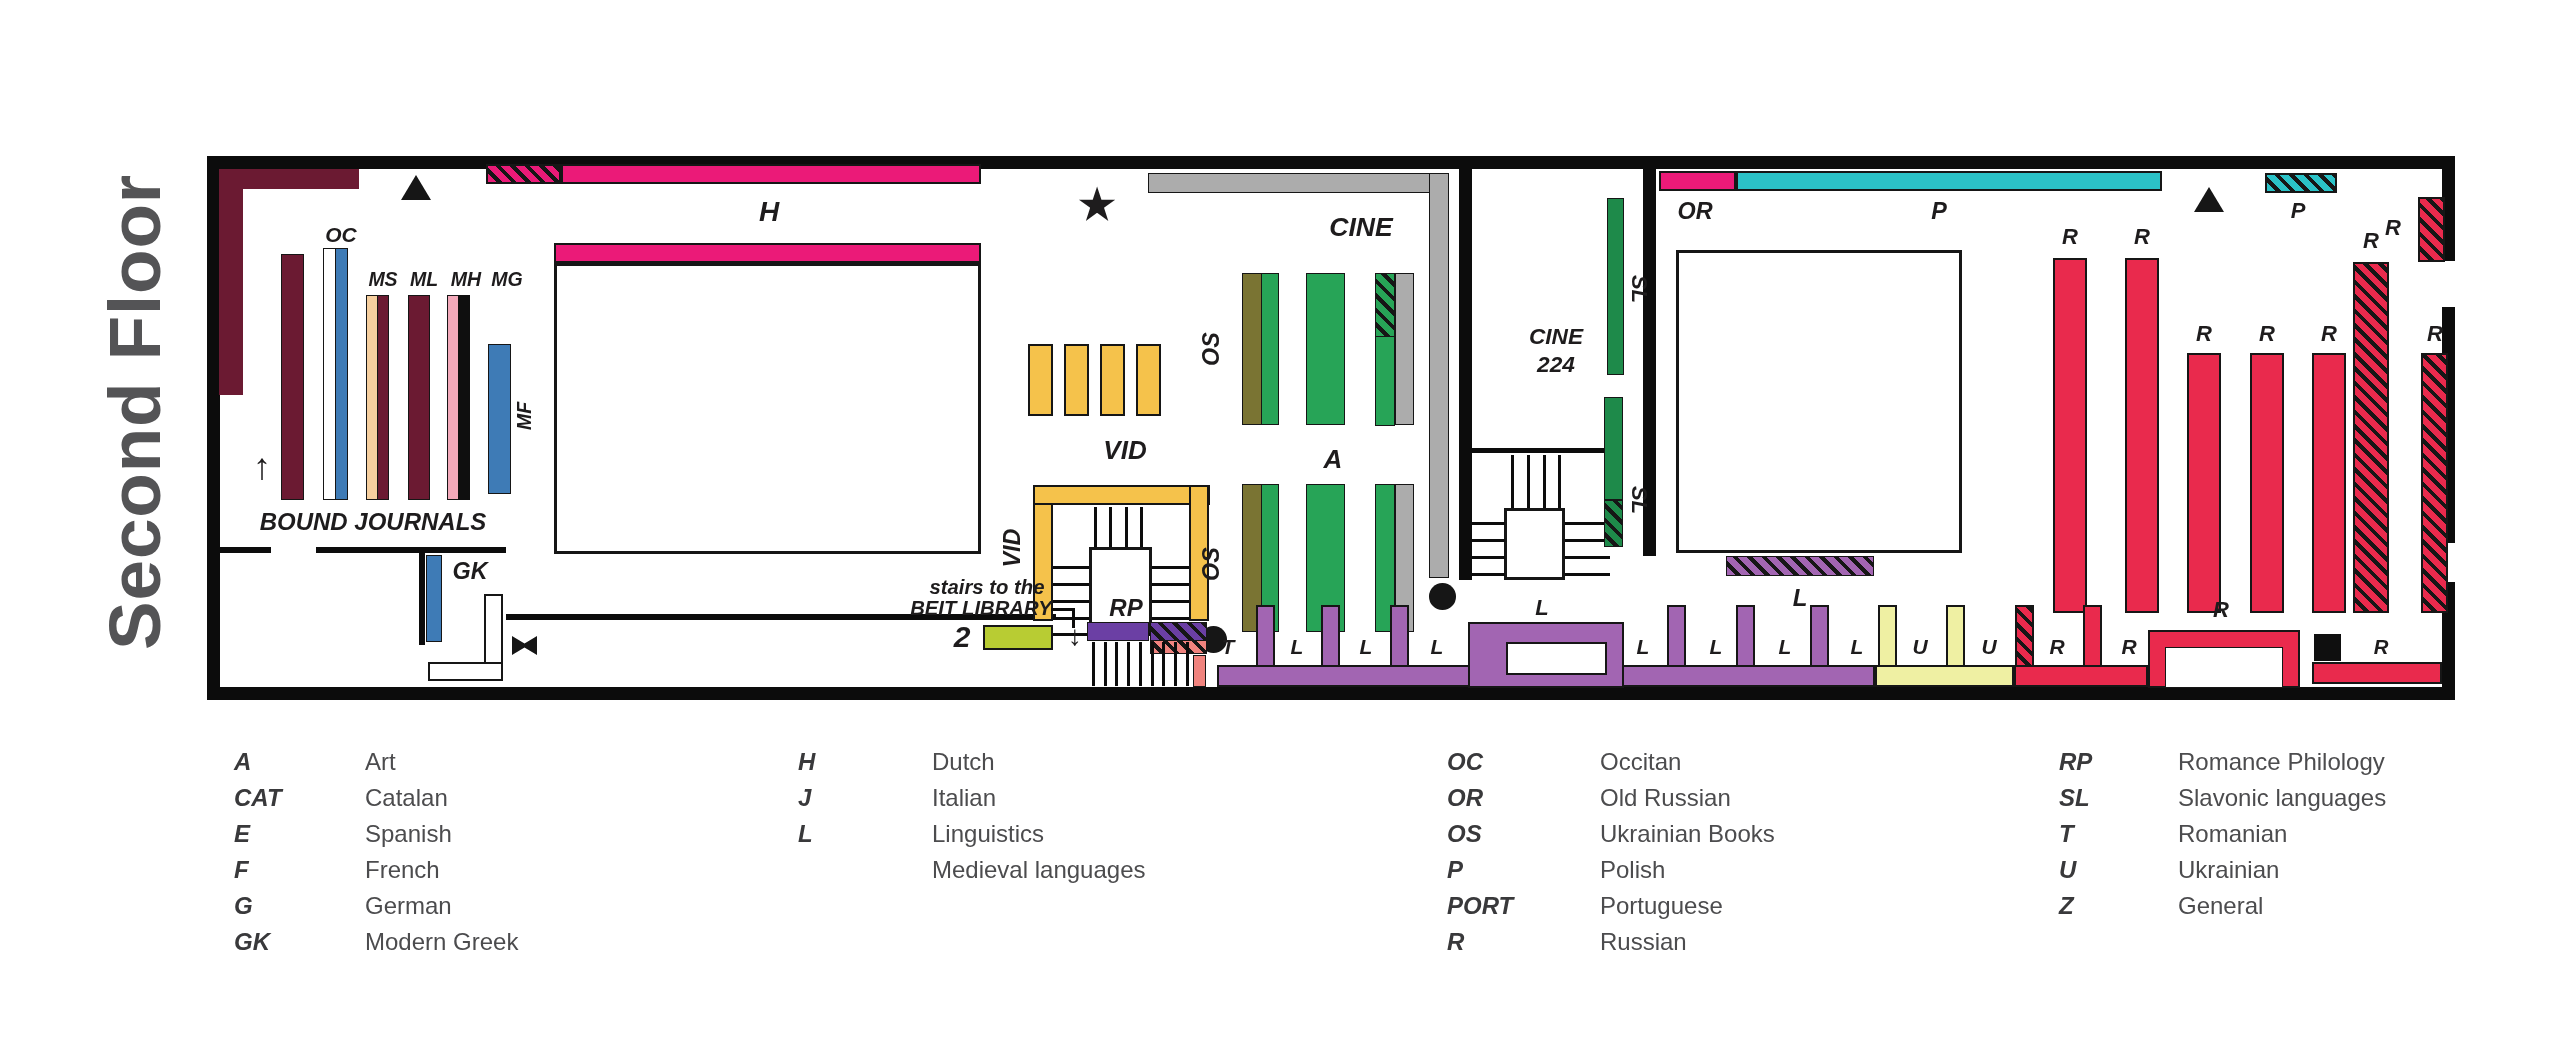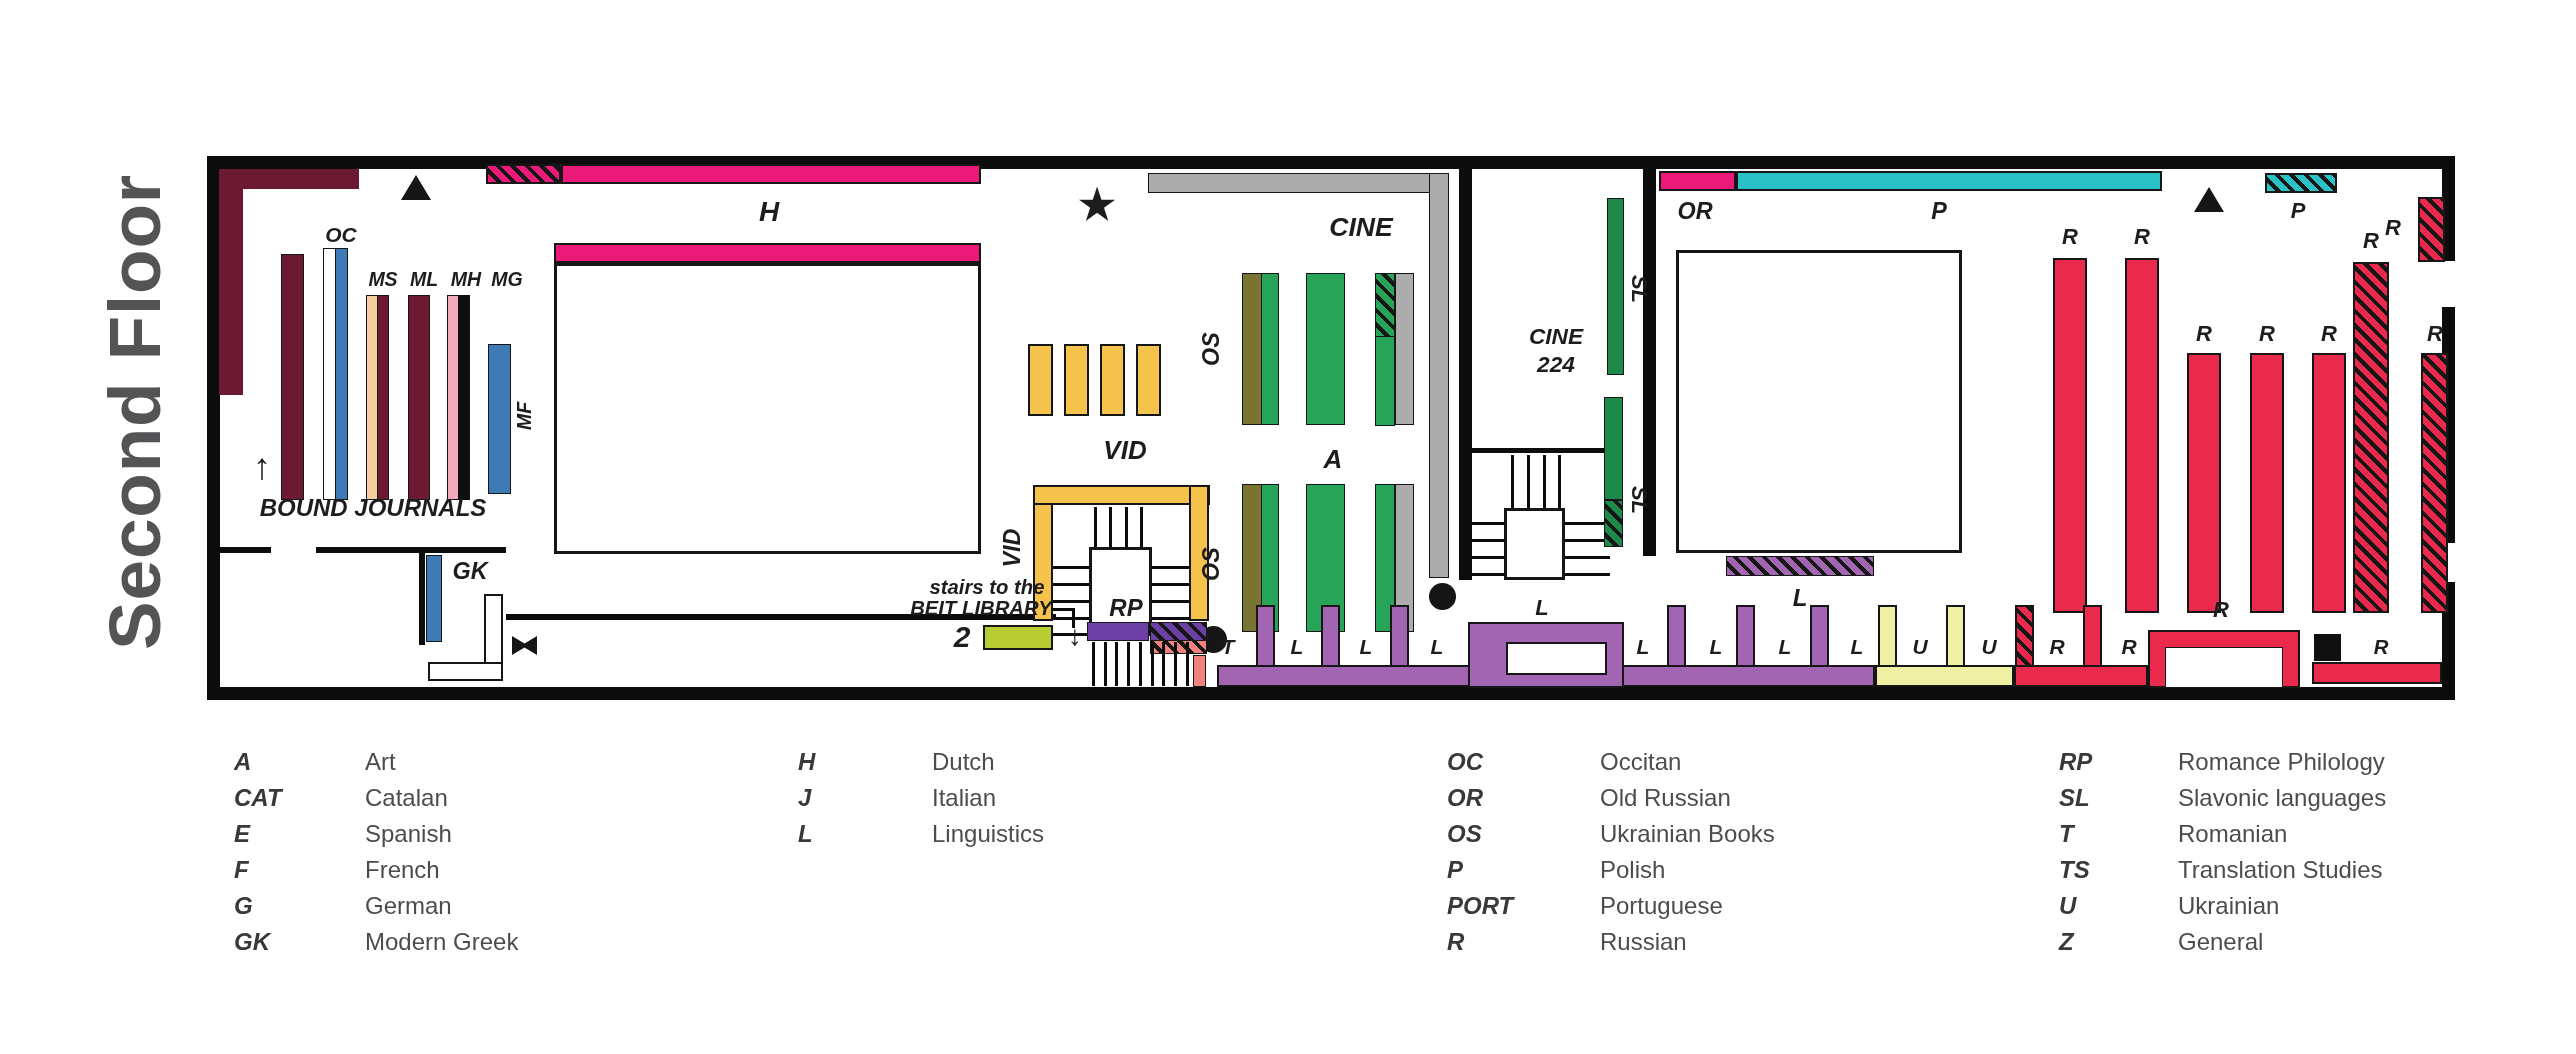--- a/index.html
+++ b/index.html
@@ -144,21 +144,21 @@
       <div class="fp label" style="left: 383px; top: 280px; font-size: 19.5px; transform: translate(-50%, -50%) rotate(0deg);">MS</div>
       <div class="fp" style="left: 408px; top: 295px; width: 22px; height: 205px; background-color: rgb(107, 26, 50); border: 1.6px solid rgb(22, 22, 22);"></div>
       <div class="fp label" style="left: 424px; top: 280px; font-size: 19.5px; transform: translate(-50%, -50%) rotate(0deg);">ML</div>
       <div class="fp" style="left: 447px; top: 295px; width: 11.7px; height: 205px; background-color: rgb(243, 169, 186); border: 1.6px solid rgb(22, 22, 22);"></div>
       <div class="fp" style="left: 458px; top: 295px; width: 11.7px; height: 205px; background-color: rgb(15, 15, 15);"></div>
       <div class="fp label" style="left: 466px; top: 280px; font-size: 19.5px; transform: translate(-50%, -50%) rotate(0deg);">MH</div>
       <div class="fp label" style="left: 507px; top: 280px; font-size: 19.5px; transform: translate(-50%, -50%) rotate(0deg);">MG</div>
       <div class="fp" style="left: 488px; top: 344px; width: 23.4px; height: 150px; background-color: rgb(62, 123, 182); border: 1.6px solid rgb(22, 22, 22);"></div>
       <div class="fp label" style="left: 525px; top: 416px; font-size: 19.5px; transform: translate(-50%, -50%) rotate(-90deg);">MF</div>
       <div class="fp label plain" style="left: 262px; top: 466px; font-size: 37px; transform: translate(-50%, -50%) rotate(0deg);">↑</div>
-      <div class="fp label" style="left: 373px; top: 508px; font-size: 24px; transform: translate(-50%, -50%) rotate(0deg);">BOUND JOURNALS</div>
+      <div class="fp label" style="left: 373px; top: 522px; font-size: 24px; transform: translate(-50%, -50%) rotate(0deg);">BOUND JOURNALS</div>
       <div class="fp" style="left: 426px; top: 555px; width: 16.4px; height: 87px; background-color: rgb(62, 123, 182); border: 1.6px solid rgb(22, 22, 22);"></div>
       <div class="fp label" style="left: 470px; top: 572px; font-size: 23.4px; transform: translate(-50%, -50%) rotate(0deg);">GK</div>
       <div class="fp room" style="left: 484px; top: 594px; width: 19px; height: 75px; border: 2.3px solid rgb(22, 22, 22);"></div>
       <div class="fp room" style="left: 428px; top: 662px; width: 75px; height: 19px; border: 2.3px solid rgb(22, 22, 22);"></div>
       <div class="fp" style="left: 512px; top: 636px; width: 25px; height: 19px; background-color: rgb(22, 22, 22); clip-path: polygon(0px 0px, 50% 40%, 100% 0px, 100% 100%, 50% 60%, 0px 100%);"></div>
       <div class="fp label" style="left: 987px; top: 587px; font-size: 20.3px; transform: translate(-50%, -50%) rotate(0deg);">stairs to the</div>
       <div class="fp label" style="left: 981px; top: 608px; font-size: 20.3px; transform: translate(-50%, -50%) rotate(0deg);">BEIT LIBRARY</div>
       <div class="fp wall" style="left: 1051px; top: 608px; width: 23.4px; height: 3.1px;"></div>
       <div class="fp wall" style="left: 1072px; top: 608px; width: 3.1px; height: 20.3px;"></div>
       <div class="fp label plain" style="left: 1075px; top: 636px; font-size: 28px; transform: translate(-50%, -50%) rotate(0deg);">↓</div>
@@ -246,20 +246,24 @@
           <span class="def">Dutch</span>
         </div>
         <div class="legend-row">
           <span class="term">J</span>
           <span class="def">Italian</span>
         </div>
         <div class="legend-row">
           <span class="term">L</span>
           <span class="def">Linguistics</span>
         </div>
+        <div class="legend-row">
+          <span class="term"></span>
+          <span class="def">Medieval languages</span>
+        </div>
       </div>
       <div class="legend-col c3" style="left: 1447px;">
         <div class="legend-row">
           <span class="term">OC</span>
           <span class="def">Occitan</span>
         </div>
         <div class="legend-row">
           <span class="term">OR</span>
           <span class="def">Old Russian</span>
         </div>
@@ -285,24 +289,20 @@
           <span class="term">RP</span>
           <span class="def">Romance Philology</span>
         </div>
         <div class="legend-row">
           <span class="term">SL</span>
           <span class="def">Slavonic languages</span>
         </div>
         <div class="legend-row">
           <span class="term">T</span>
           <span class="def">Romanian</span>
-        </div>
-        <div class="legend-row">
-          <span class="term">TS</span>
-          <span class="def">Translation Studies</span>
         </div>
         <div class="legend-row">
           <span class="term">U</span>
           <span class="def">Ukrainian</span>
         </div>
         <div class="legend-row">
           <span class="term">Z</span>
           <span class="def">General</span>
         </div>
       </div>

